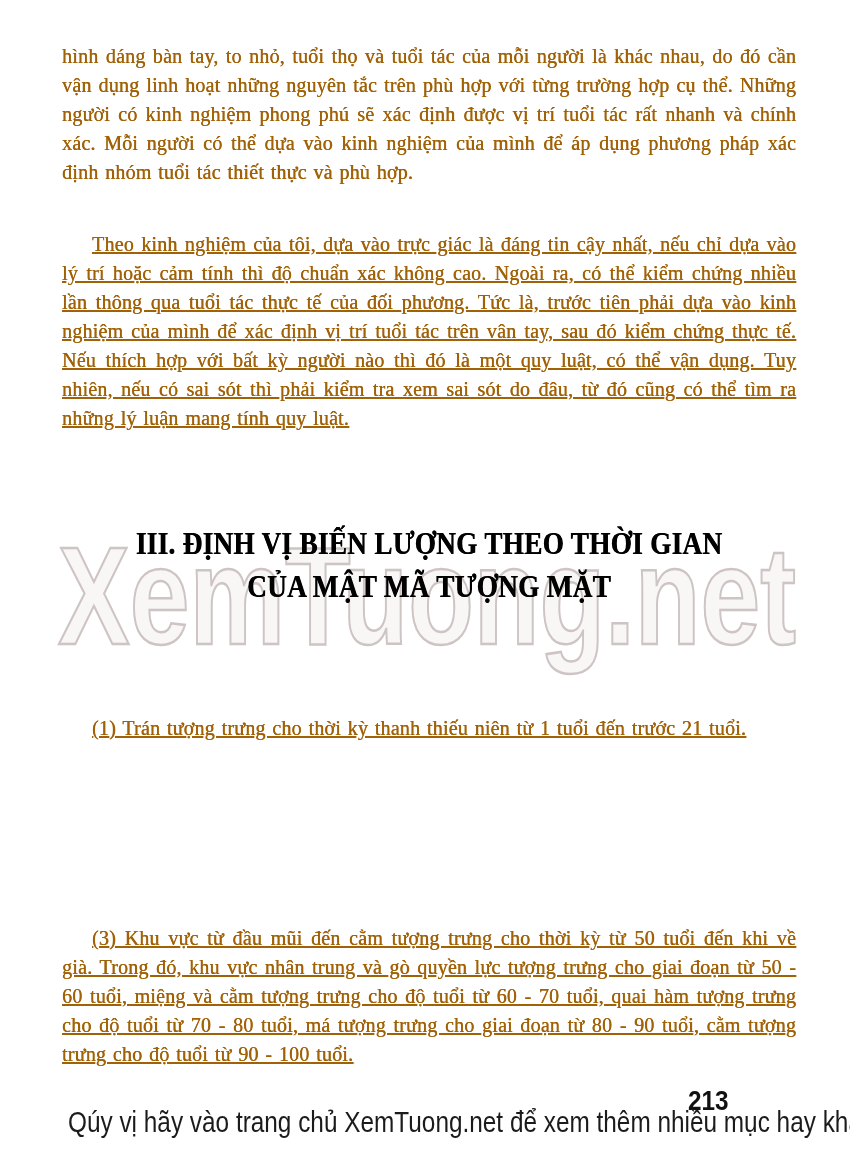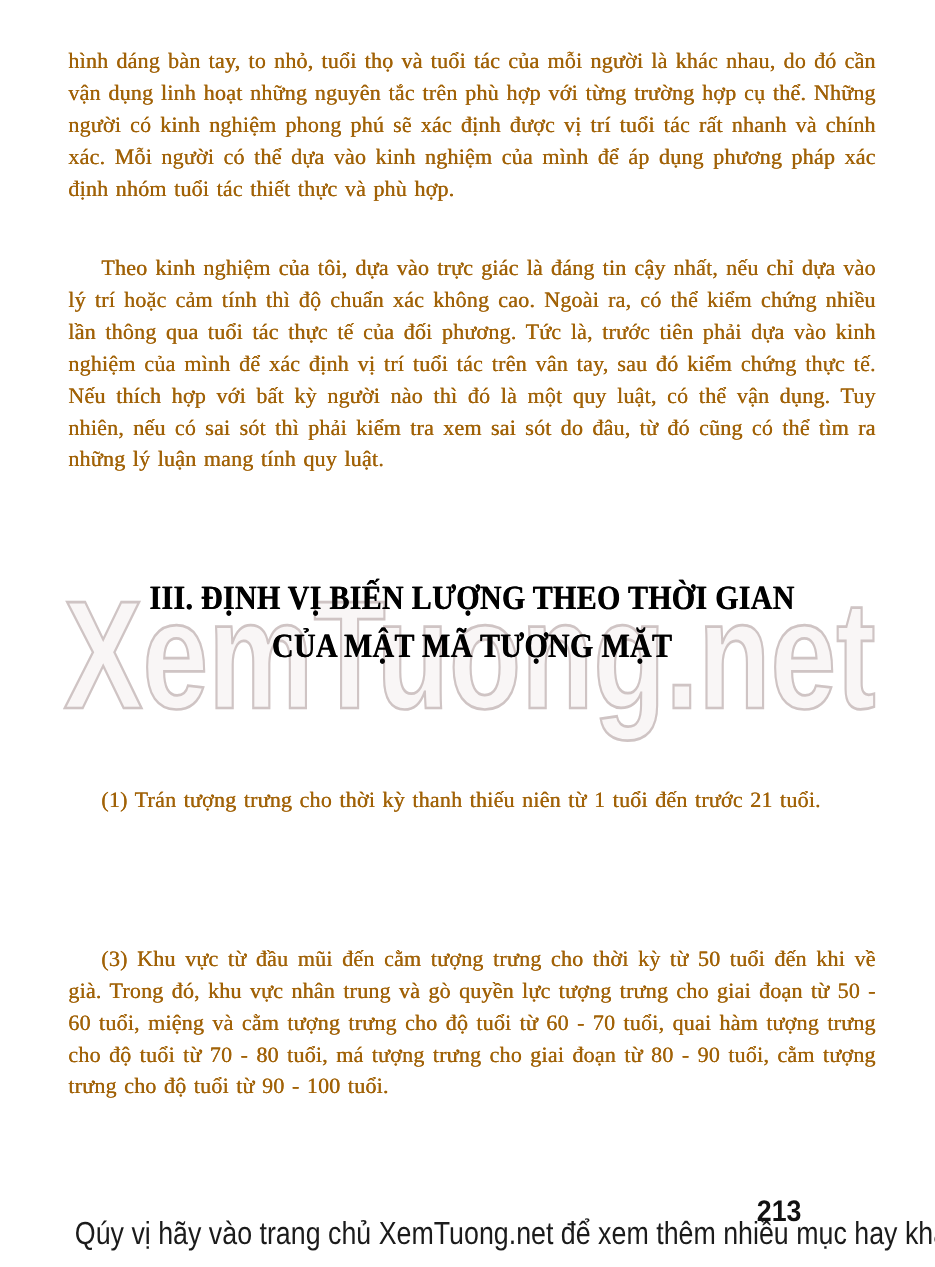--- a/index.html
+++ b/index.html
@@ -23,27 +23,27 @@
     width: 734px;
     z-index: 1;
     font-size: 20px;
     line-height: 29px;
     color: #a16207;
     text-align: justify;
     text-shadow: 0.35px 0 0 currentColor;
     letter-spacing: 0.2px;
     word-spacing: 1.5px;
   }
-  .indent { text-indent: 30px; }
+  .indent { text-indent: 30px; text-decoration: underline; }
   #p0 { top: 42px; }
   #p1 { top: 230px; }
   #p2 { top: 626px; }
   #p3 { top: 714px; }
   #p4 { top: 782px; }
-  #p5 { top: 858px; }
+  #p5 { top: 924px; }
   #heading {
     position: absolute;
     left: 62px;
     width: 734px;
     top: 522px;
     z-index: 2;
     text-align: center;
     font-family: "Liberation Serif", serif;
     font-weight: bold;
     color: #000;

